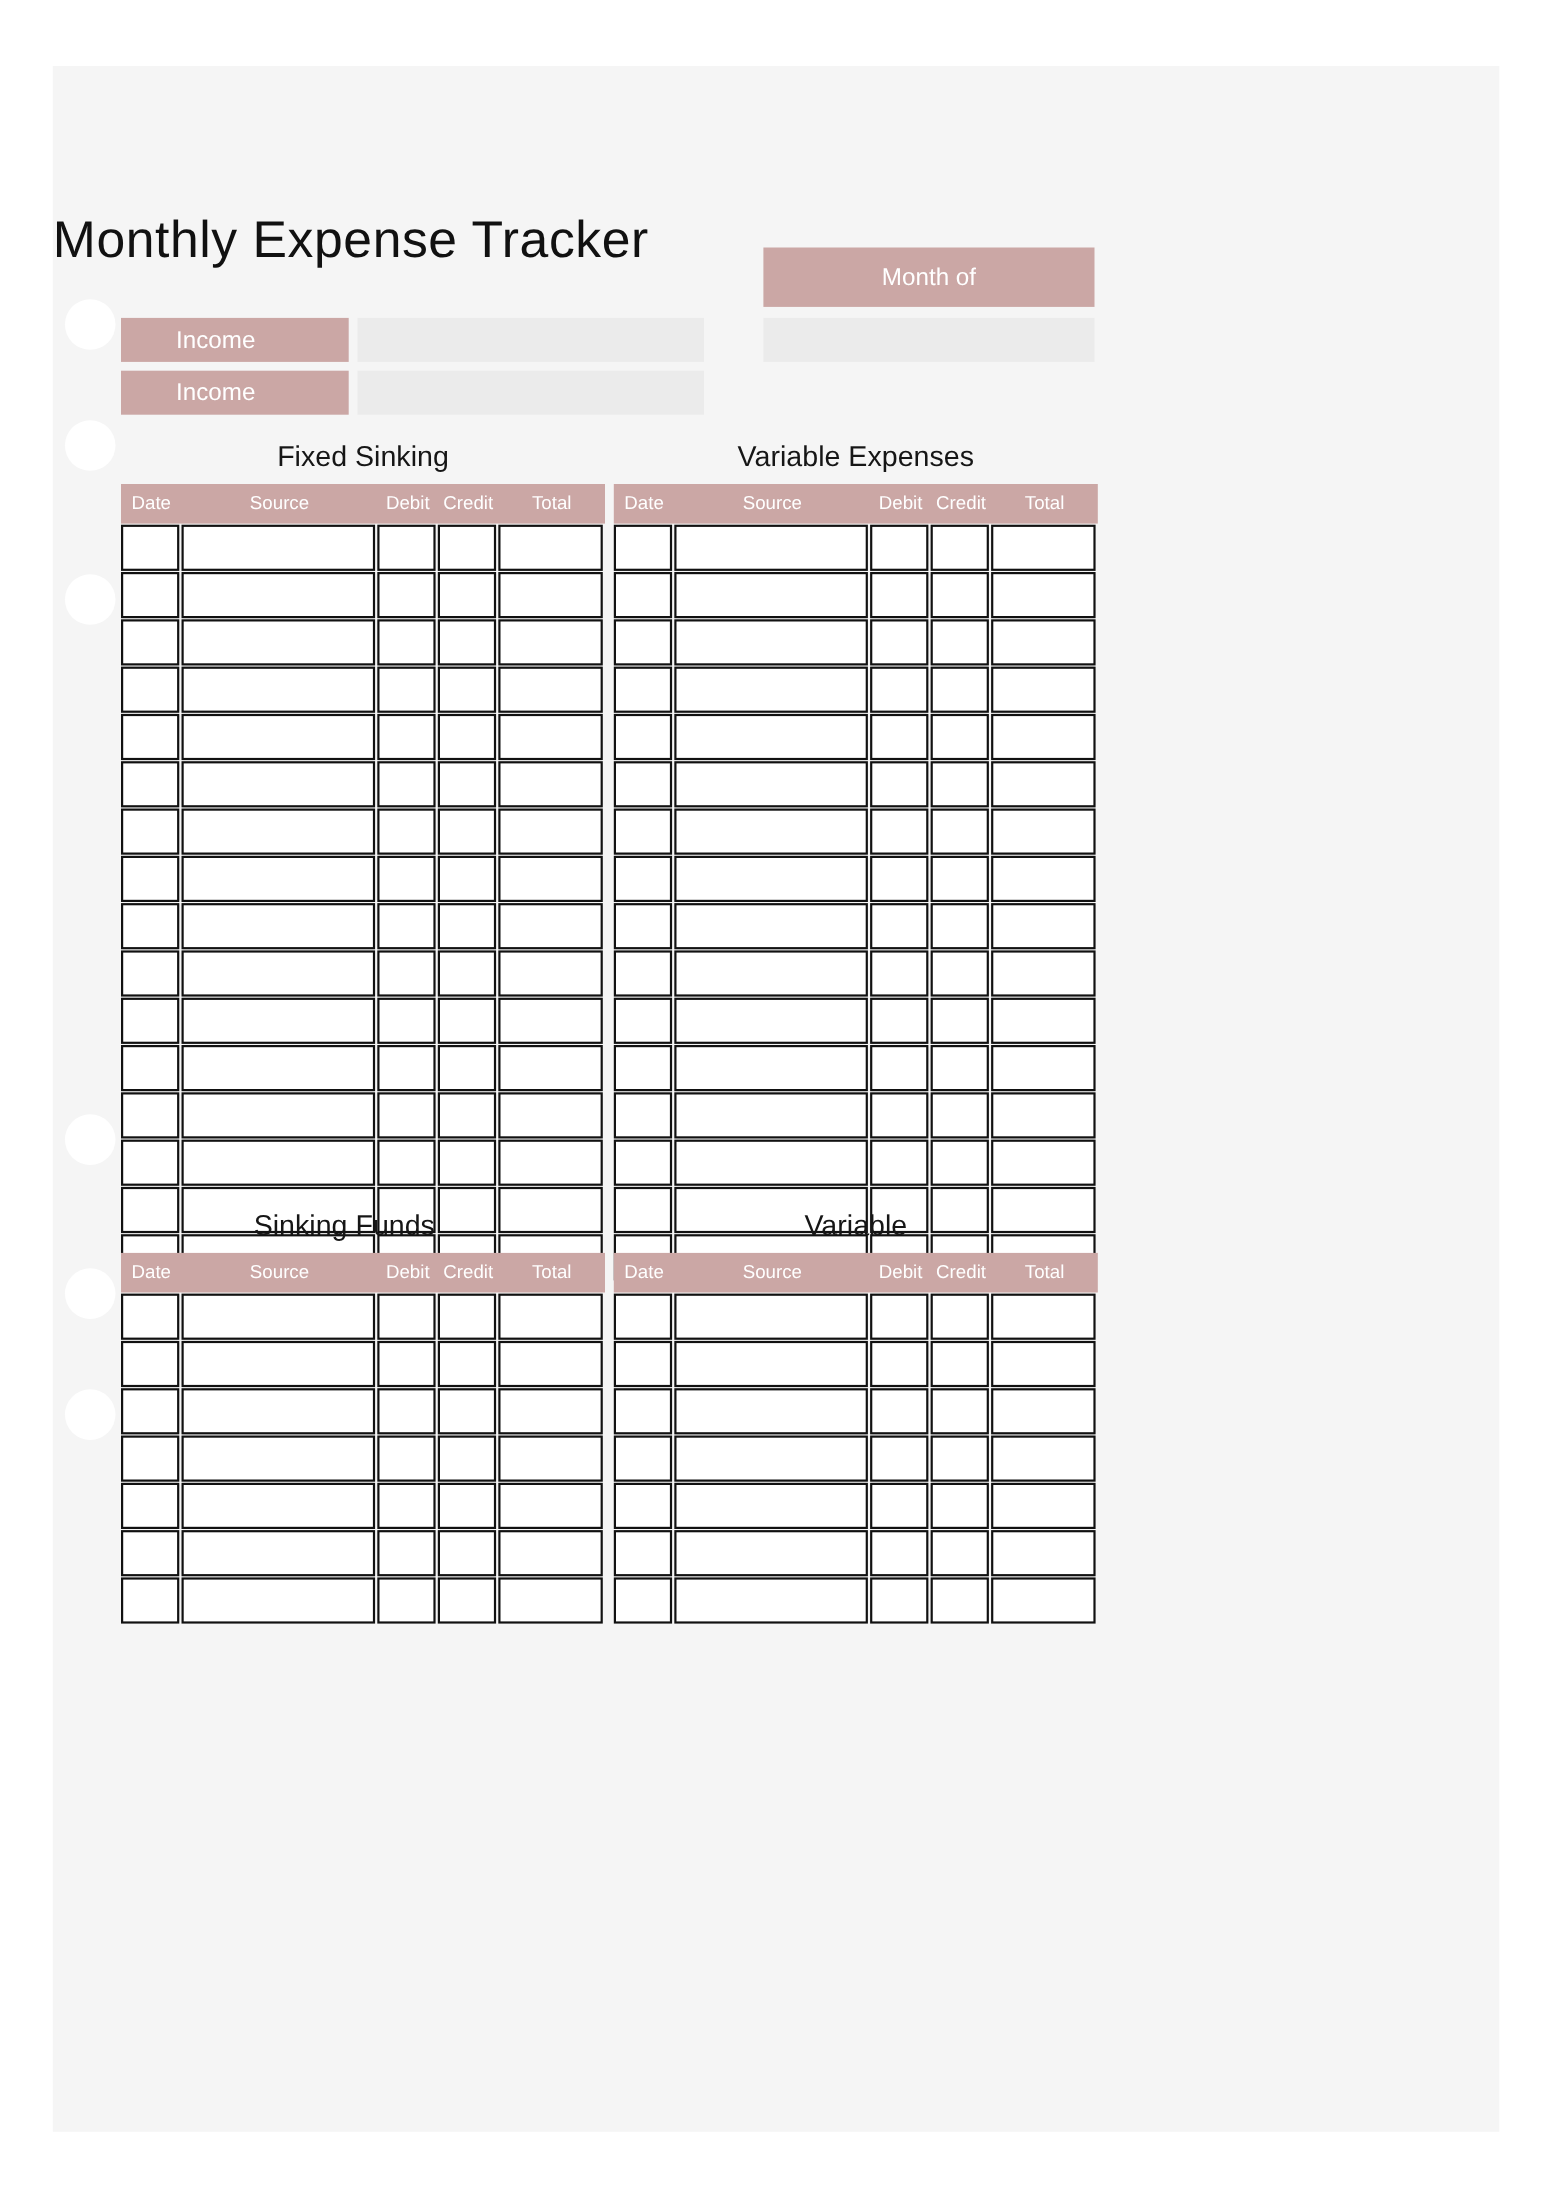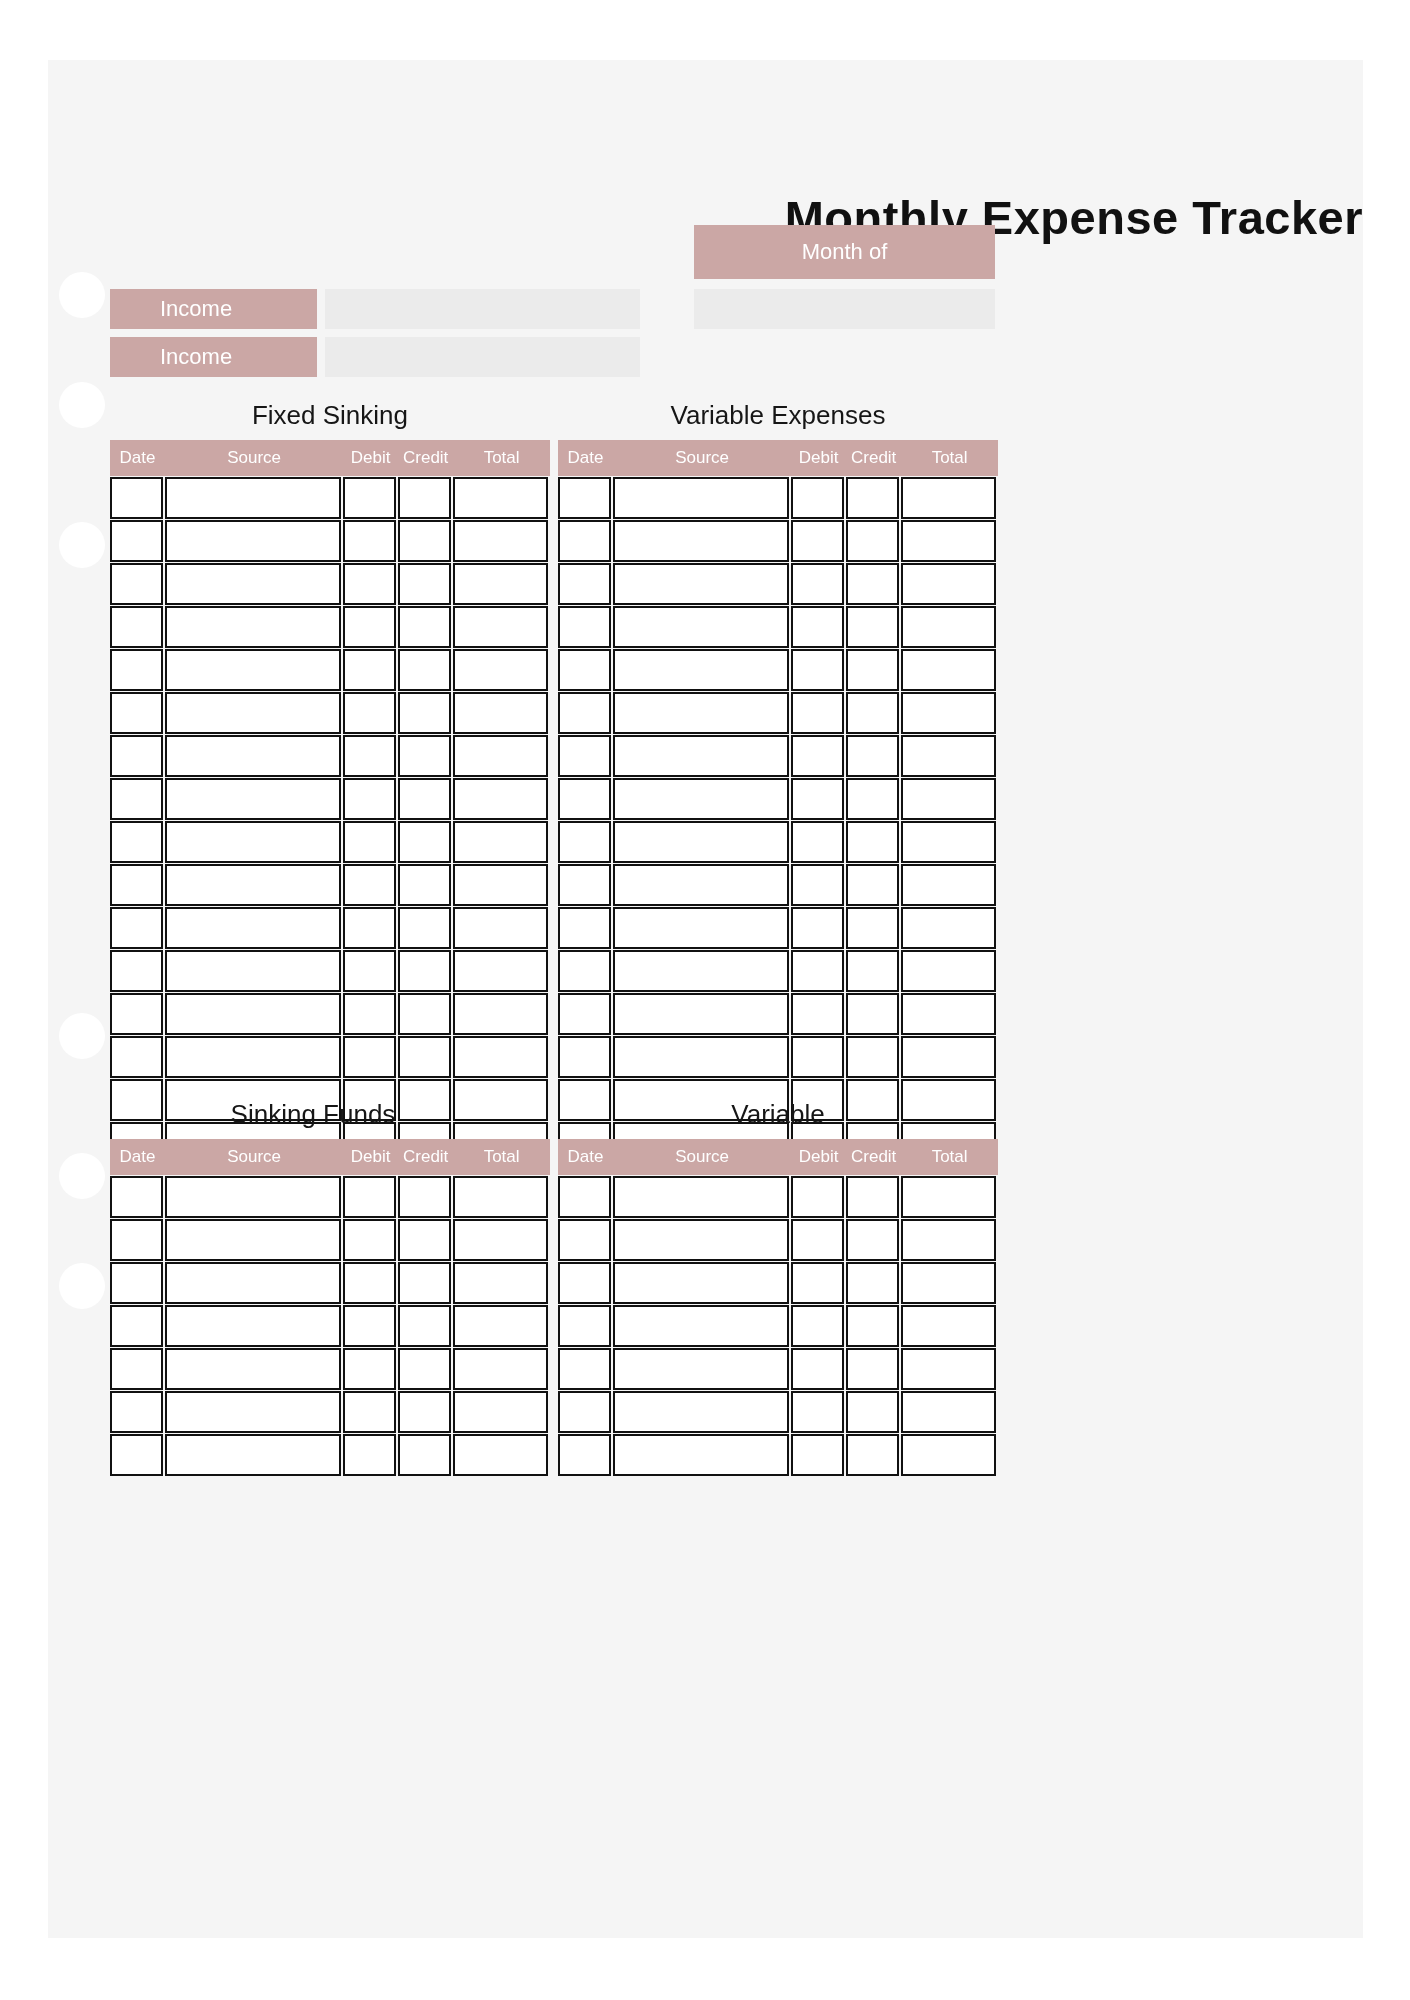--- a/index.html
+++ b/index.html
@@ -30,23 +30,23 @@
     background: #ffffff;
     left: 11px;
   }
 
   
   #title {
     position: absolute;
     left: 0;
     top: 130px;
     width: 100%;
-    text-align: right;
+    text-align: left;
     font-size: 47px;
-    font-weight: 700;
+    font-weight: 400;
     letter-spacing: 0.5px;
     color: #111111;
     white-space: nowrap;
   }
 
   
   .pink-bar {
     position: absolute;
     background: #cba7a5;
     color: #ffffff;

